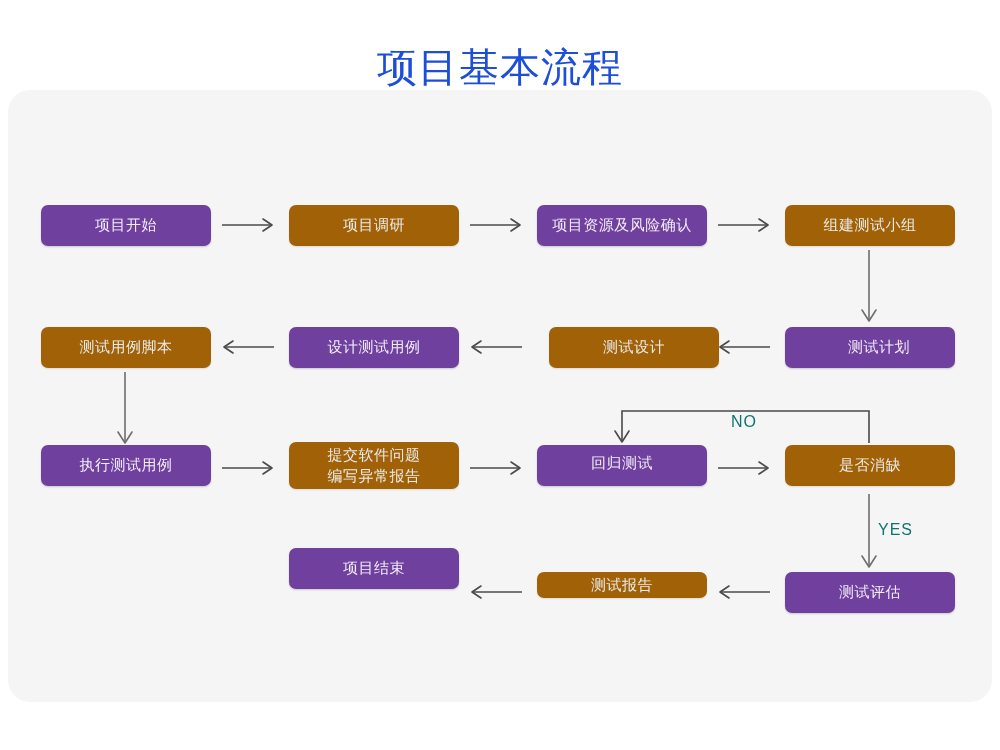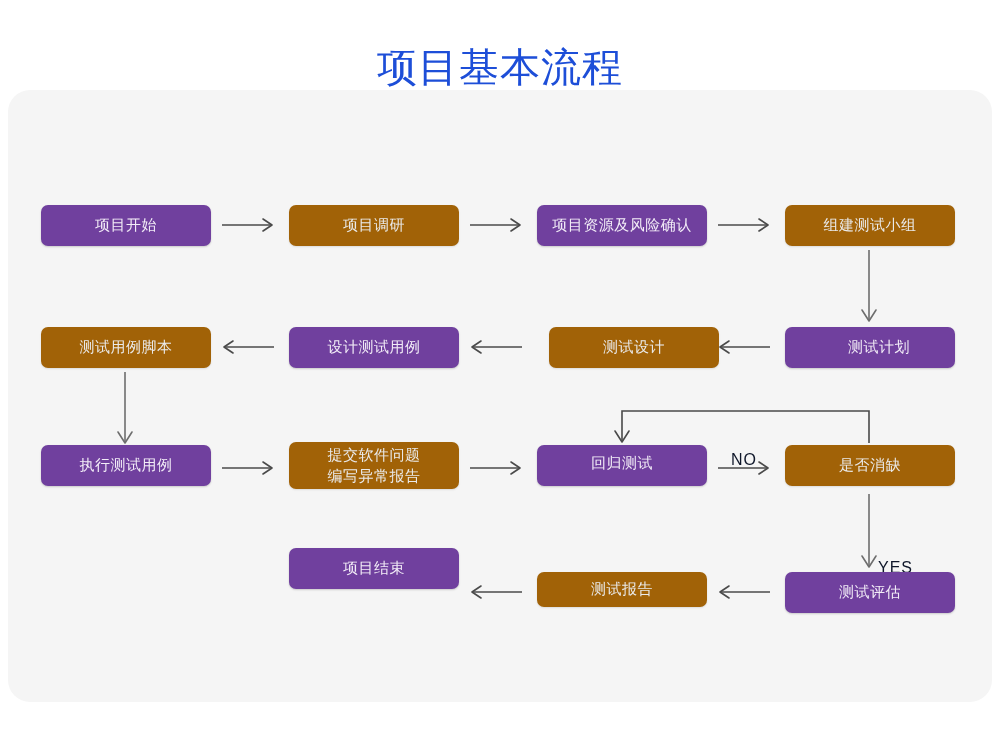--- a/index.html
+++ b/index.html
@@ -92,23 +92,22 @@
     stroke: #6e6e6e;
     stroke-width: 1.6;
     fill: none;
     stroke-linecap: round;
     stroke-linejoin: round;
   }
 
   .edge-label {
     position: absolute;
     font-size: 16px;
-    color: #0f172a;
+    color: #0f766e;
     letter-spacing: 1px;
-    margin-top: 38px;
   }
 </style>
 </head>
 <body>
 
 <div id="card"></div>
 
 <div id="title">项目基本流程</div>
 
 <svg id="wires" viewBox="0 0 1000 750">
@@ -193,15 +192,15 @@
     <div class="node gray" style="left: 41px; top: 327px; width: 170px; height: 41px;">测试用例脚本</div>
     <div class="node purple" style="left: 289px; top: 327px; width: 170px; height: 41px;">设计测试用例</div>
     <div class="node gray" style="left: 537px; top: 327px; width: 170px; height: 41px; margin-left: 12px;">测试设计</div>
     <div class="node purple" style="left: 785px; top: 327px; width: 170px; height: 41px; padding-left: 18px;">测试计划</div>
     <div class="node purple" style="left: 41px; top: 445px; width: 170px; height: 41px;">执行测试用例</div>
     <div class="node gray" style="left: 289px; top: 442px; width: 170px; height: 47px;">提交软件问题
 编写异常报告</div>
     <div class="node purple" style="left: 537px; top: 445px; width: 170px; height: 41px; font-family: Liberation Mono, monospace;">回归测试</div>
     <div class="node gray" style="left: 785px; top: 445px; width: 170px; height: 41px;">是否消缺</div>
     <div class="node purple" style="left: 289px; top: 548px; width: 170px; height: 41px;">项目结束</div>
-    <div class="node gray" style="left: 537px; top: 572px; width: 170px; height: 35px;">测试报告</div>
+    <div class="node gray" style="left: 537px; top: 572px; width: 170px; height: 26px;">测试报告</div>
     <div class="node purple" style="left: 785px; top: 572px; width: 170px; height: 41px;">测试评估</div>
   </div>
 
 </body></html>

